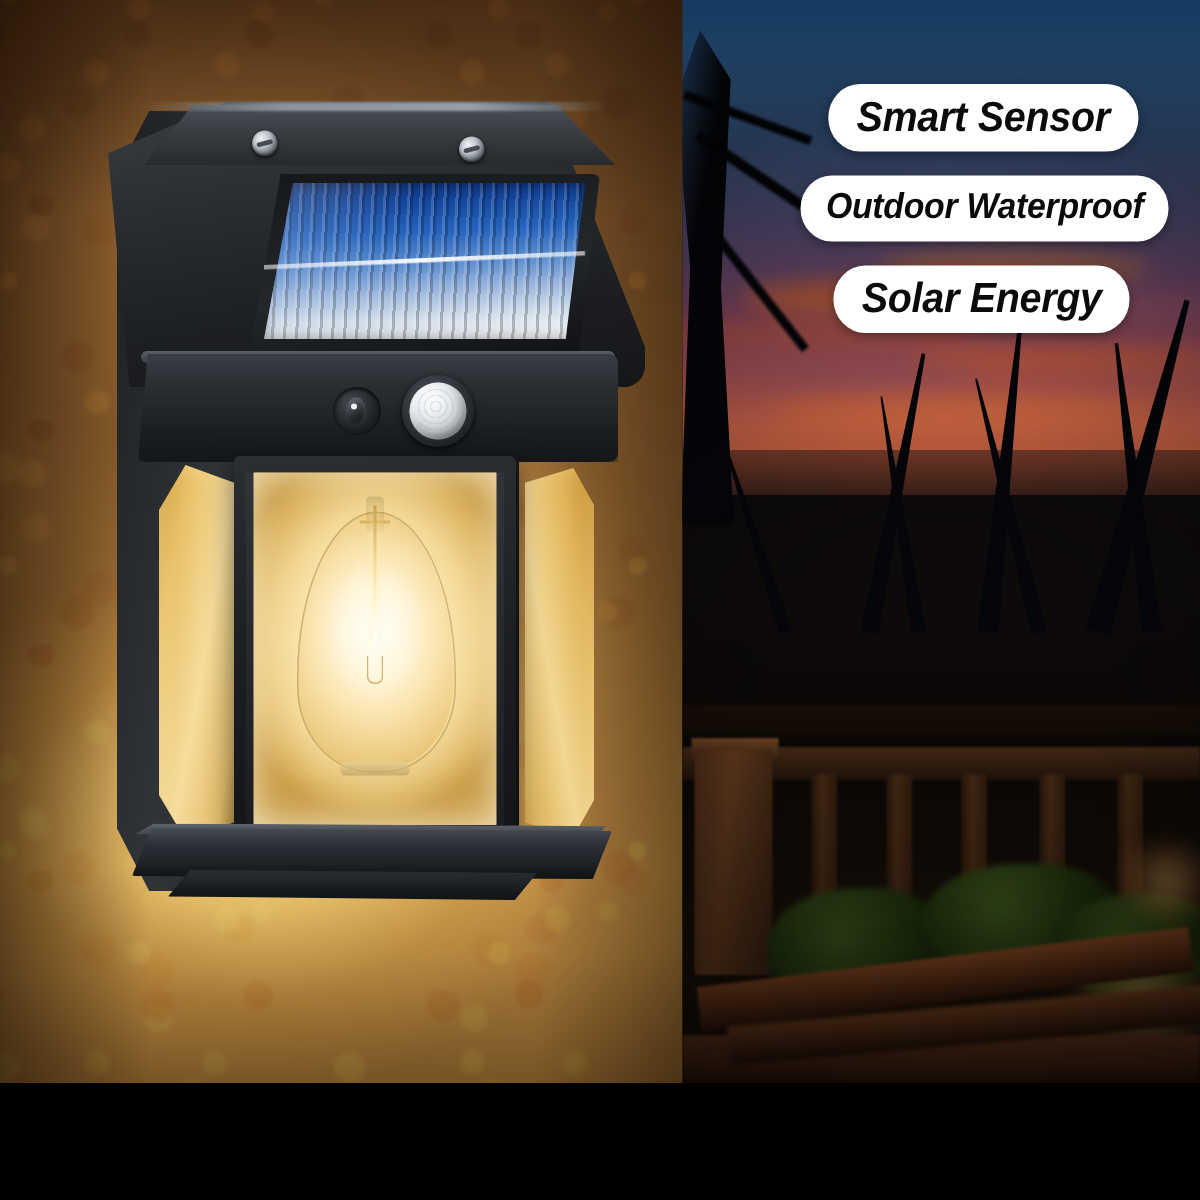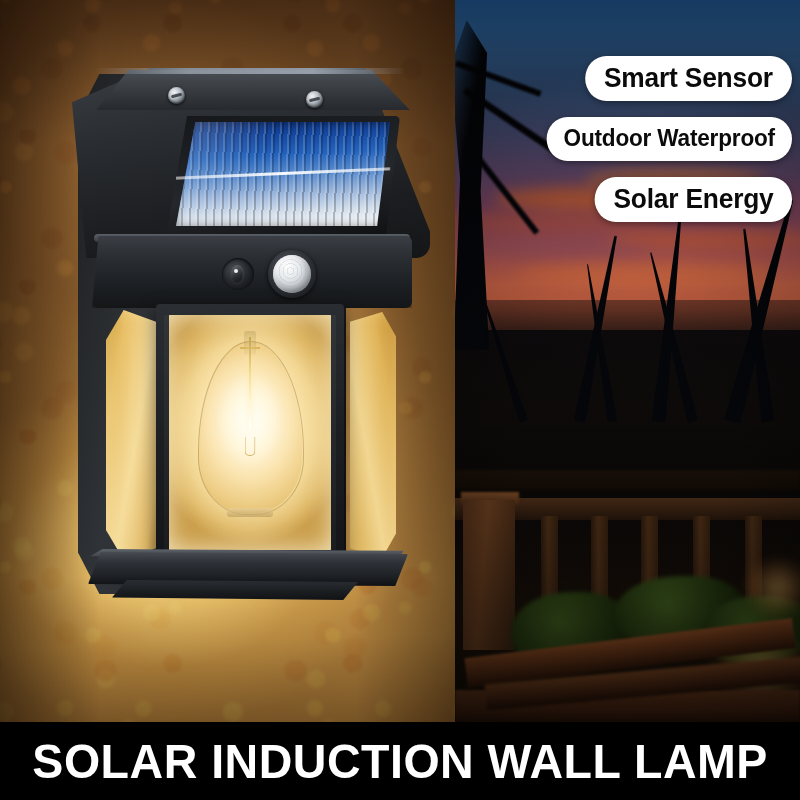--- a/index.html
+++ b/index.html
@@ -422,23 +422,23 @@
   .scene-dark {
     position: absolute; inset: 0;
     background:
       radial-gradient(ellipse 140% 70% at 50% 66%, rgba(0,0,0,0) 20%, rgba(0,0,0,.55) 80%),
       linear-gradient(180deg, rgba(0,0,0,0) 55%, rgba(0,0,0,.45) 100%);
     pointer-events: none;
   }
 
   
   #feature-list {
-    position: absolute; right: 8px; top: 56px;
-    display: flex; flex-direction: column; align-items: flex-end;
-    gap: 16px; z-index: 12;
+    position: absolute; right: 21px; top: 56px;
+    display: flex; flex-direction: column; align-items: center;
+    gap: 16px; z-index: 12; font-style: italic;
   }
   .pill {
     background: #ffffff;
     color: #0b0b0b;
     border-radius: 999px;
     padding: 7px 20px 9px;
     font-weight: bold;
     font-size: 28px;
     line-height: 1.05;
     letter-spacing: -.2px;
@@ -586,17 +586,14 @@
 
     <div class="scene-dark"></div>
   </div>
 
   <div id="feature-list">
     <div class="pill">Smart Sensor</div>
     <div class="pill small">Outdoor Waterproof</div>
     <div class="pill">Solar Energy</div>
   </div>
 
-  <div id="banner">
-    <div id="banner-title">SOLAR INDUCTION WALL LAMP</div>
-  </div>
 
 </div>
 
 </body></html>

